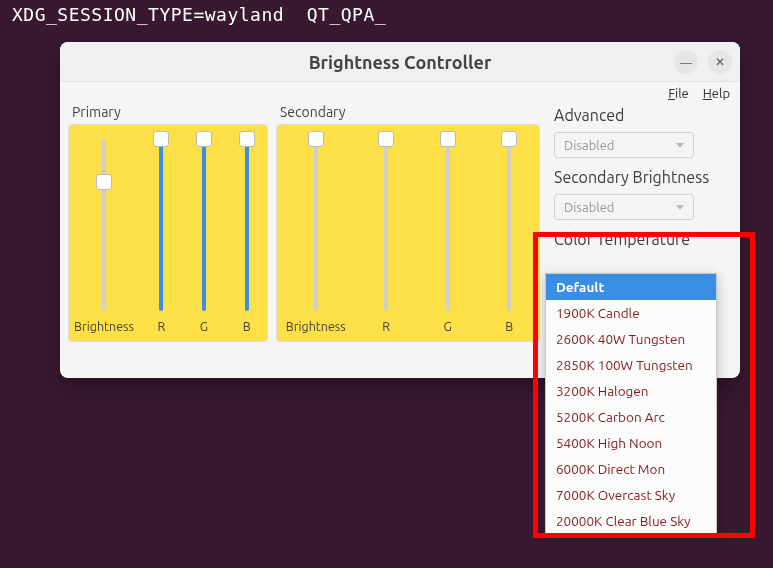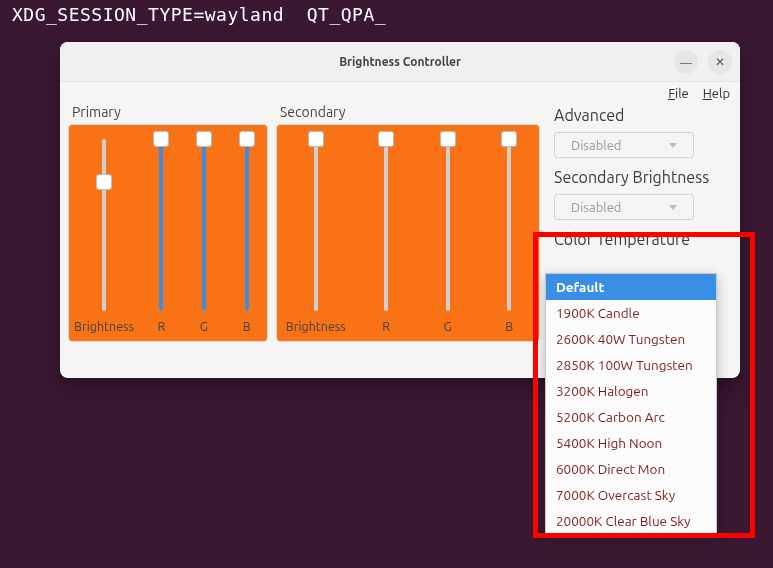--- a/index.html
+++ b/index.html
@@ -40,21 +40,21 @@
     justify-content: center;
     position: relative;
     border-bottom: 1px solid #e3e3e3;
     background: #f0f0f0;
     border-top-left-radius: 8px;
     border-top-right-radius: 8px;
   }
   .titlebar .title {
     font-weight: 600;
     color: #444;
-    font-size: 12px;
+    font-size: 18px;
   }
   .win-controls {
     position: absolute;
     right: 8px;
     top: 8px;
     display: flex;
     gap: 10px;
   }
   .win-btn {
     width: 24px;
@@ -84,21 +84,21 @@
     gap: 8px;
   }
   .panel-label {
     font-size: 14px;
     color: #444;
     padding: 2px 4px 4px 4px;
   }
   .col { display: flex; flex-direction: column; }
   .slider-box {
     border: 1px solid #ddd;
-    background: #f97316;
+    background: #fde047;
     border-radius: 4px;
     padding: 12px 6px 8px 6px;
     display: flex;
     gap: 14px;
     height: 218px;
     justify-content: space-around;
   }
   .slider-col {
     display: flex;
     flex-direction: column;
@@ -152,21 +152,21 @@
   .combo {
     width: 140px;
     height: 26px;
     border: 1px solid #d4d4d4;
     background: #f4f4f4;
     color: #9a9a9a;
     border-radius: 3px;
     display: flex;
     align-items: center;
     justify-content: space-between;
-    padding: 0 16px;
+    padding: 0 9px;
     font-size: 13px;
     cursor: pointer;
   }
   .combo .caret {
     width: 0; height: 0;
     border-left: 4px solid transparent;
     border-right: 4px solid transparent;
     border-top: 5px solid #bcbcbc;
   }
   .dropdown {

